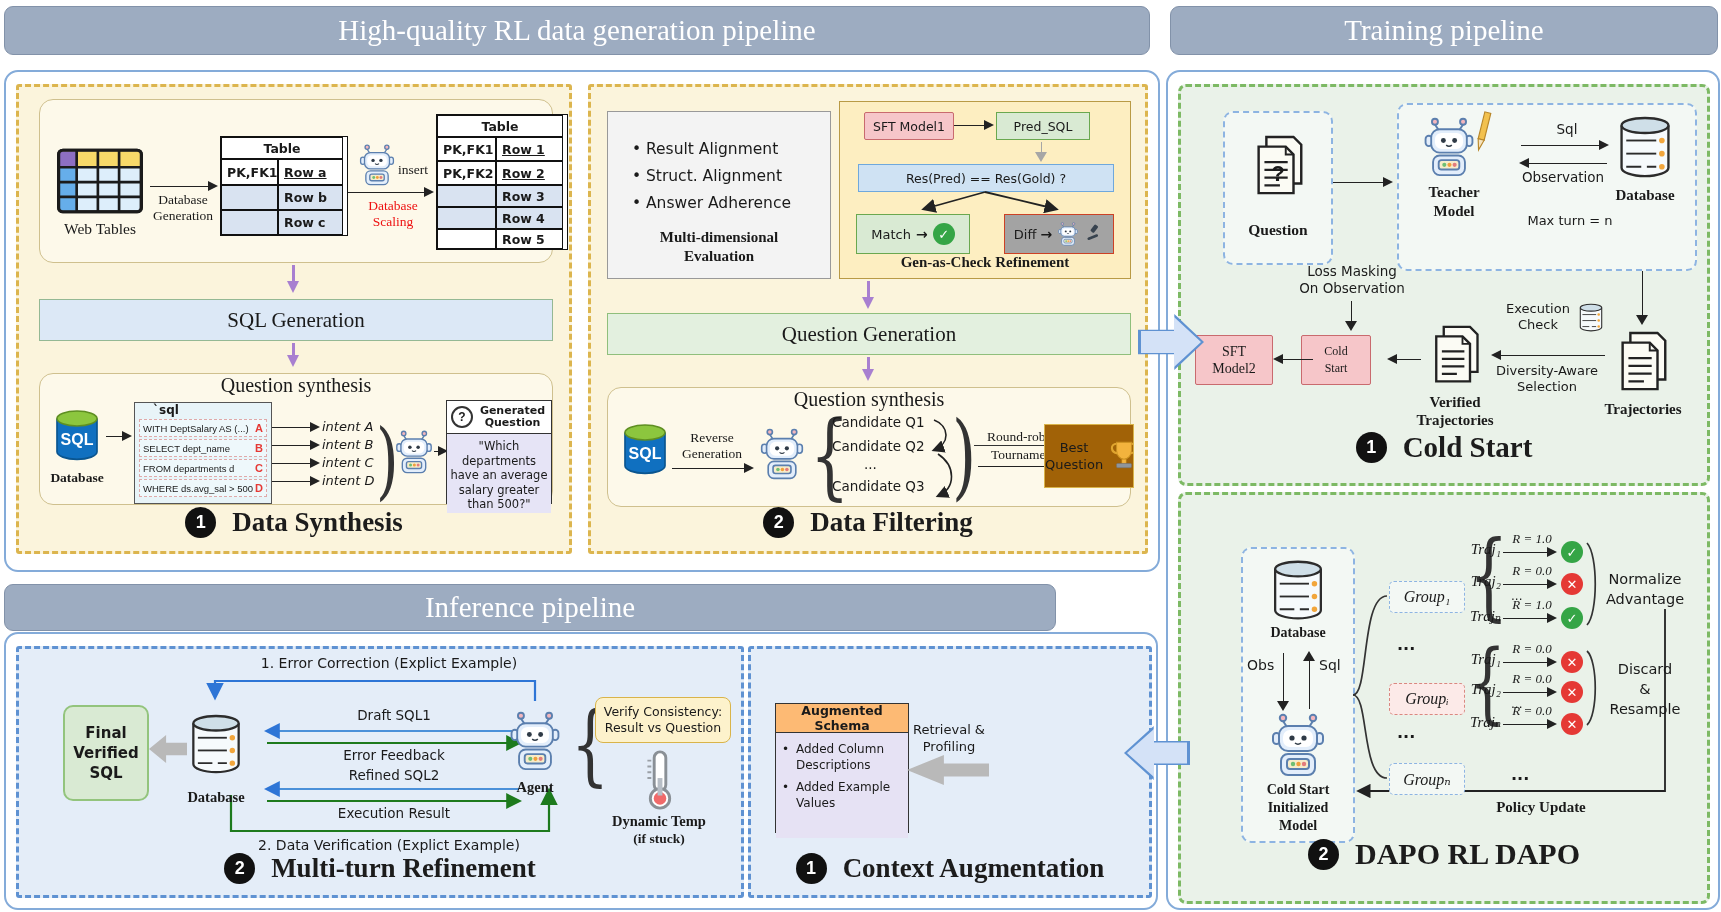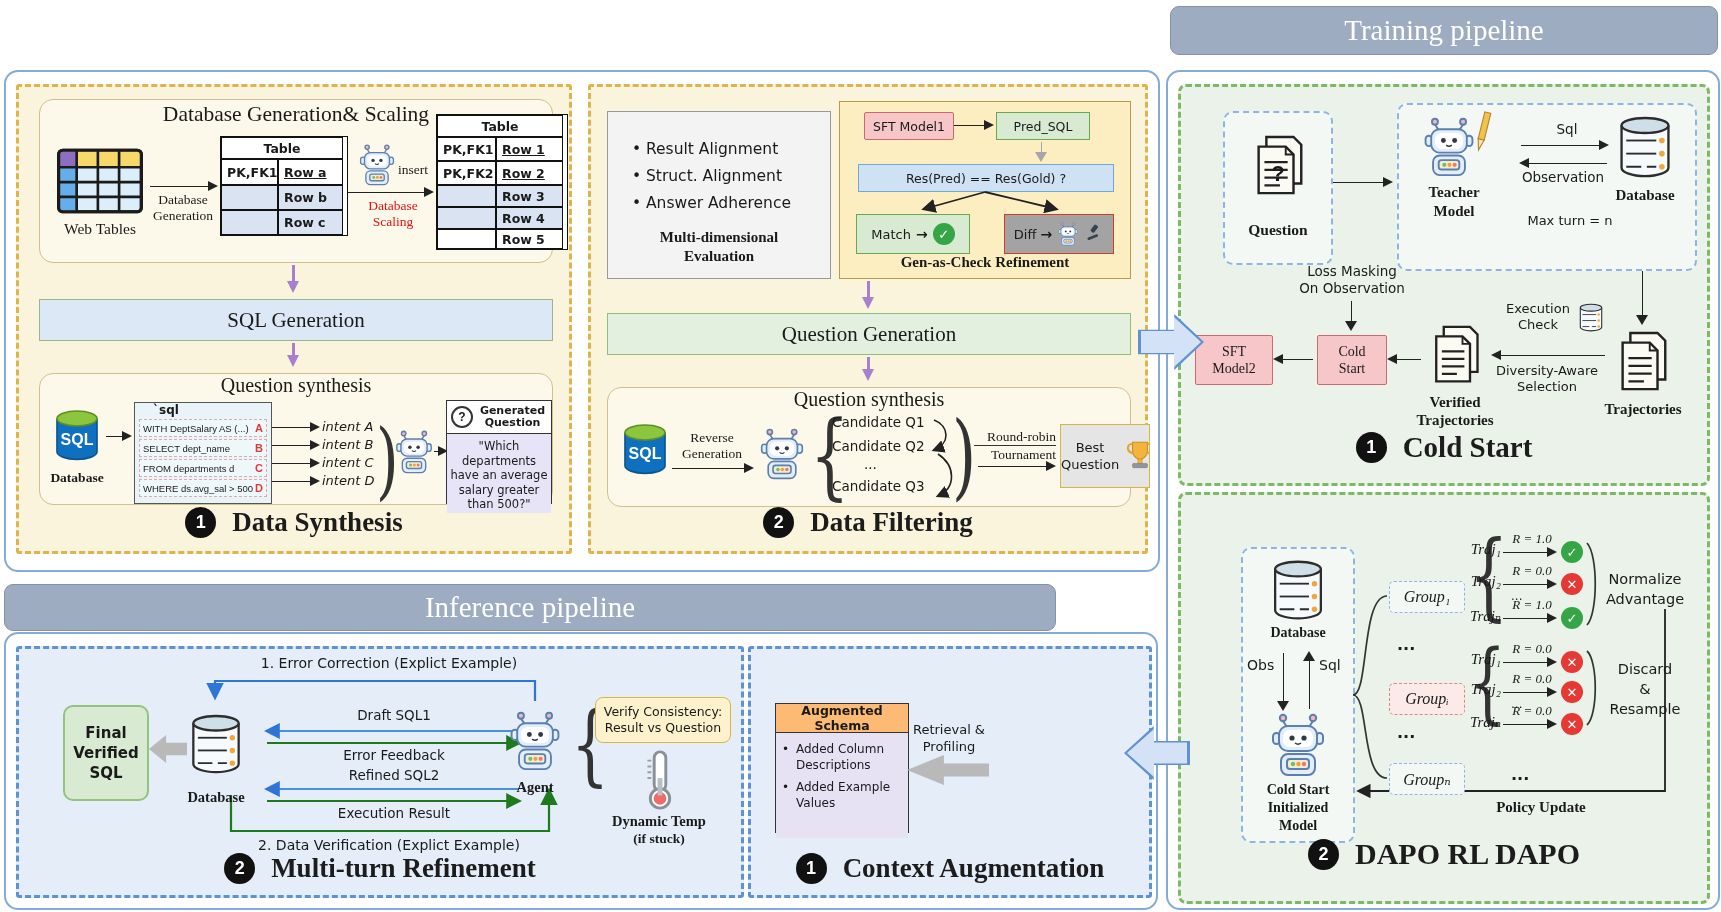--- a/index.html
+++ b/index.html
@@ -143,33 +143,35 @@
 </symbol>
 <symbol id="i-pencil" viewBox="0 0 20 60">
  <rect x="6" y="4" width="8" height="36" fill="#f2c14e" stroke="#b8872a" stroke-width="1.5"></rect>
  <polygon points="6,40 14,40 10,54" fill="#f6e3bd" stroke="#b8872a" stroke-width="1.5"></polygon>
 </symbol>
 </defs>
 </svg>
 
 <div class="stage">
 
+  <div class="abs hdr ctr" style="left:4px;top:6px;width:1144px;height:47px">
+      <span>High-quality RL data generation pipeline</span>
+    </div>
   <div class="abs hdr ctr" style="left:1170px;top:6px;width:546px;height:47px">
       <span>Training pipeline</span>
     </div>
   <div class="abs hdr ctr" style="left:4px;top:584px;width:1050px;height:45px">
       <span>Inference pipeline</span>
     </div>
 
   <div class="abs outer" style="left:4px;top:70px;width:1152px;height:498px"></div>
 
   <div class="abs goldp" style="left:16px;top:84px;width:550px;height:464px">
 
     <div class="abs sub" style="left:20px;top:12px;width:512px;height:162px">
-      <div class="abs serif nw" style="left:0;top:2px;width:512px;text-align:center;font-size:21.5px">Database Generation&amp; Scaling</div>
       <svg class="abs" style="left:14px;top:46px" width="92" height="70">
           <use href="#i-webtable"></use>
         </svg>
       <div class="abs serif nw" style="left:0px;top:120px;width:120px;text-align:center;font-size:15.5px">Web Tables</div>
       <div class="hl r" style="left:110px;top:86px;width:66px"></div>
       <div class="abs serif" style="left:106px;top:92px;width:74px;text-align:center;font-size:13.5px;line-height:16px">
         <div>Database</div>
           <div>Generation</div>
       </div>
       <div class="abs tbl" style="left:180px;top:36px;width:126px;grid-template-columns:57px 65px;grid-template-rows:22px 26px 25px 25px">
@@ -334,21 +336,21 @@
       <svg class="abs" style="left:318px;top:24px" width="40" height="90">
         <path d="M8 8 C24 14 24 32 8 38" stroke="#222" stroke-width="1.6" fill="none" marker-end="url(#mk-k)"></path>
         <path d="M12 42 C30 54 30 76 12 84" stroke="#222" stroke-width="1.6" fill="none" marker-end="url(#mk-k)"></path>
       </svg>
       <div class="abs brace" style="left:344px;top:22px;font-size:62px;transform:scaleY(1.5);transform-origin:top">)</div>
       <div class="abs serif" style="left:366px;top:40px;width:82px;text-align:right;font-size:13.5px;line-height:17px">
         <div>Round-robin</div>
           <div style="border-top:1px solid #333">Tournament</div>
       </div>
       <div class="hl r" style="left:370px;top:78px;width:76px"></div>
-      <div class="abs ctr" style="left:452px;top:36px;width:88px;height:62px;background:#e5e5e5;border:1.5px solid #d9b44a;gap:4px">
+      <div class="abs ctr" style="left:436px;top:36px;width:88px;height:62px;background:#a16207;border:1.5px solid #d9b44a;gap:4px">
         <div class="hand" style="font-size:13px;line-height:17px;text-align:center">
           <div>Best</div>
             <div>Question</div>
         </div>
         <svg width="34" height="34">
             <use href="#i-trophy" width="34" height="34"></use>
           </svg>
       </div>
     </div>
     <div class="abs secrow" style="left:0;top:420px;width:554px">
@@ -411,21 +413,21 @@
       </svg>
     <div class="abs serif b" style="left:204px;top:306px;width:140px;text-align:center;font-size:15px;line-height:18px">
       <div>Verified</div>
         <div>Trajectories</div>
     </div>
     <div class="abs hand" style="left:96px;top:176px;width:150px;text-align:center;font-size:13.5px;line-height:17px">
       <div>Loss Masking</div>
         <div>On Observation</div>
     </div>
     <div class="vl d" style="left:170px;top:214px;height:28px"></div>
-    <div class="abs pinkbox ctr serif" style="left:136px;top:248px;width:68px;height:48px;font-size:14px;line-height:17px">
+    <div class="abs pinkbox ctr serif" style="left:120px;top:248px;width:68px;height:48px;font-size:12px;line-height:17px">
       <div>
           <div>Cold</div>
           <div>Start</div>
         </div>
     </div>
     <div class="hl l" style="left:208px;top:272px;width:32px"></div>
     <div class="hl l" style="left:94px;top:272px;width:38px"></div>
     <div class="abs pinkbox ctr serif" style="left:14px;top:248px;width:76px;height:48px;font-size:14px;line-height:17px">
       <div>
           <div>SFT</div>

